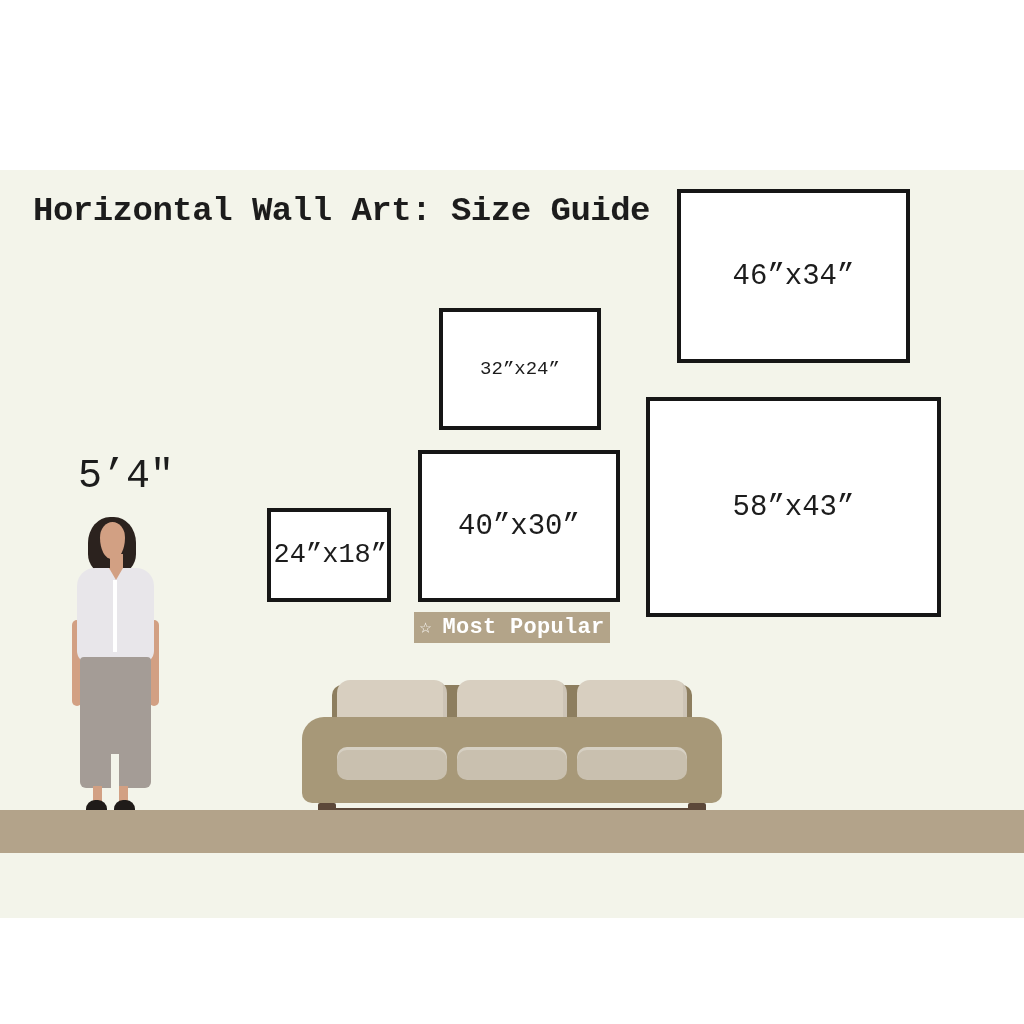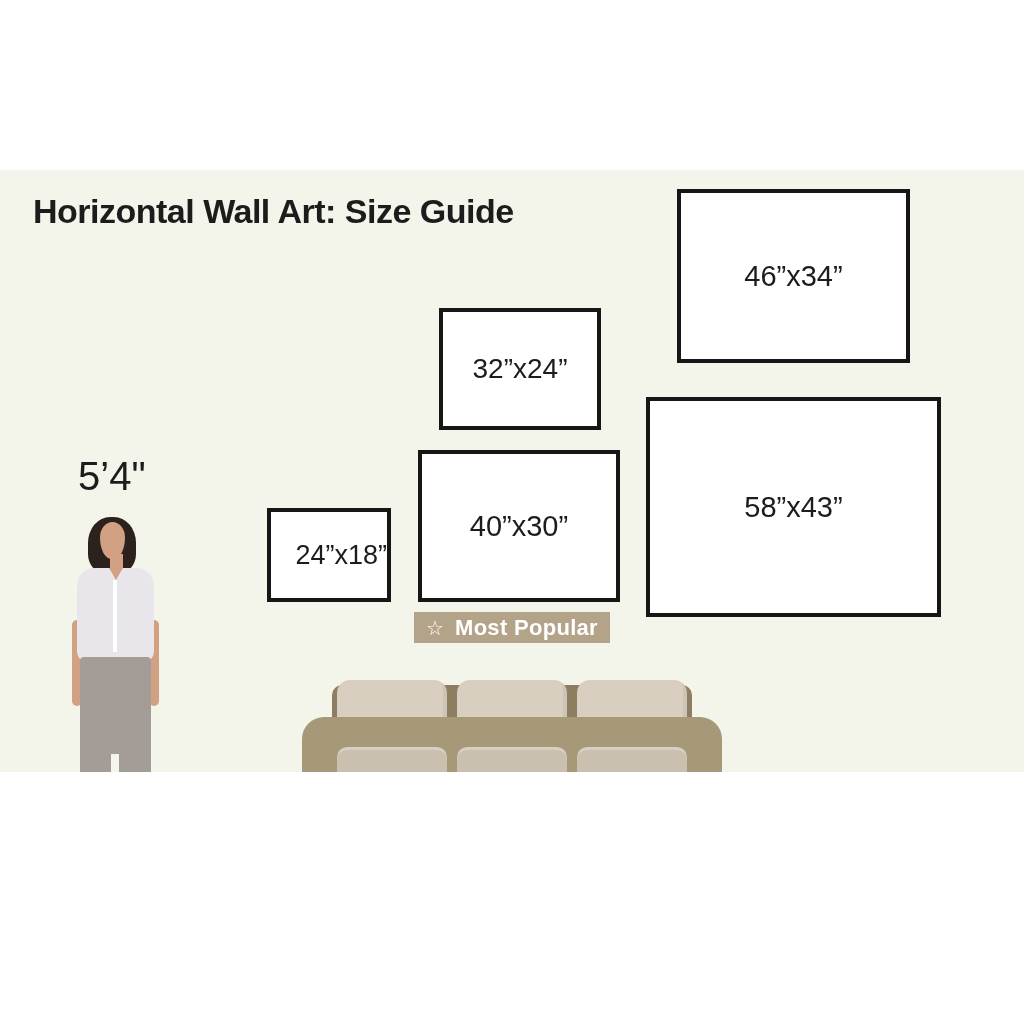--- a/index.html
+++ b/index.html
@@ -2,22 +2,22 @@
 <html style="--wall: #f3f4ea; --floor: #b3a38a; --text: #1c1c1c; --frame-border: #161616; --frame-bg: #ffffff; --badge-bg: #b3a489; --badge-text: #ffffff; --couch-body: #a79878; --couch-back: #8d7e5f; --back-cushion: #d8cfc0; --seat-cushion: #c9c0af; --couch-wood: #5c4839; --hair: #2b221e; --skin: #d2a083; --blouse: #e8e6ea; --pants: #a49c96; --shoes: #1f1b19;"><head>
 <meta charset="utf-8">
 <style>
   html,body{margin:0;padding:0;}
   body{
     width:1024px;height:1024px;background:#ffffff;
     font-family:"Liberation Sans","DejaVu Sans",sans-serif;
     position:relative;overflow:hidden;
   }
   .scene{
-    position:absolute;left:0;top:170px;width:1024px;height:602px;
-    background:var(--wall,#f3f4ea);overflow:hidden;
+    position:absolute;left:0;top:170px;width:1024px;height:748px;
+    background:var(--wall,#f3f4ea);overflow:hidden;font-family:Liberation Mono, monospace;
   }
   .floor{
     position:absolute;left:0;top:640px;width:1024px;height:43px;
     background:var(--floor,#b3a38a);
   }
   .title{
     position:absolute;left:33px;top:22px;
     font-size:34px;font-weight:700;letter-spacing:-0.5px;
     color:var(--text,#1c1c1c);white-space:nowrap;
   }
@@ -28,21 +28,21 @@
   }
   .frame .size-label{
     font-size:29px;color:var(--text,#1c1c1c);font-weight:400;white-space:nowrap;
   }
   .f46{left:669px;top:19px;width:233px;height:174px;}
   .f32{left:431px;top:138px;width:162px;height:122px;}
   .f58{left:638px;top:227px;width:295px;height:220px;}
   .f40{left:410px;top:280px;width:202px;height:152px;}
   .f24{left:259px;top:338px;width:124px;height:94px;justify-content:flex-end;}
   .f24 .size-label{font-size:27px;}
-  .f32 .size-label{font-size:28px;}
+  .f32 .size-label{font-size:19px;}
   .badge{
     position:absolute;left:414px;top:442px;width:196px;height:31px;
     background:var(--badge-bg,#b3a489);
     display:flex;align-items:center;justify-content:center;gap:11px;
   }
   .badge .star{color:var(--badge-text,#ffffff);font-size:20px;line-height:1;}
   .badge .badge-label{
     color:var(--badge-text,#ffffff);font-size:22px;font-weight:700;letter-spacing:0.3px;
   }
   

